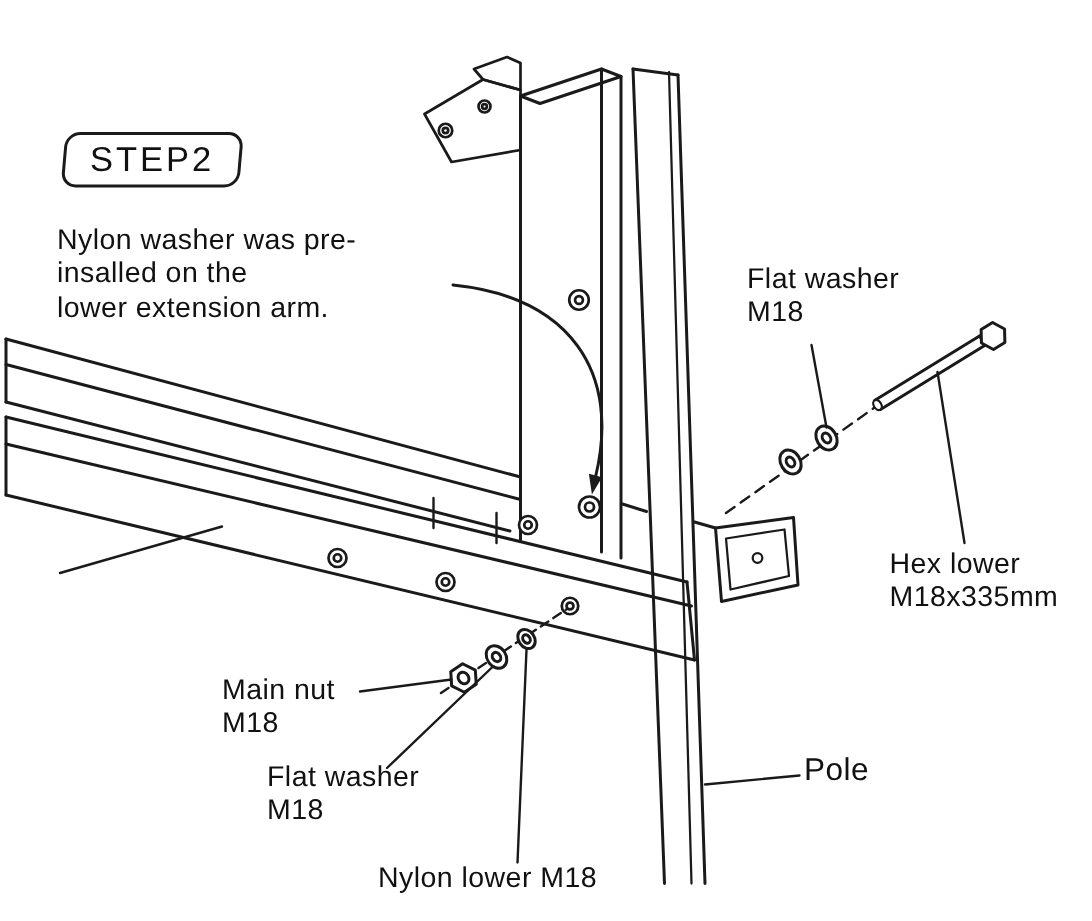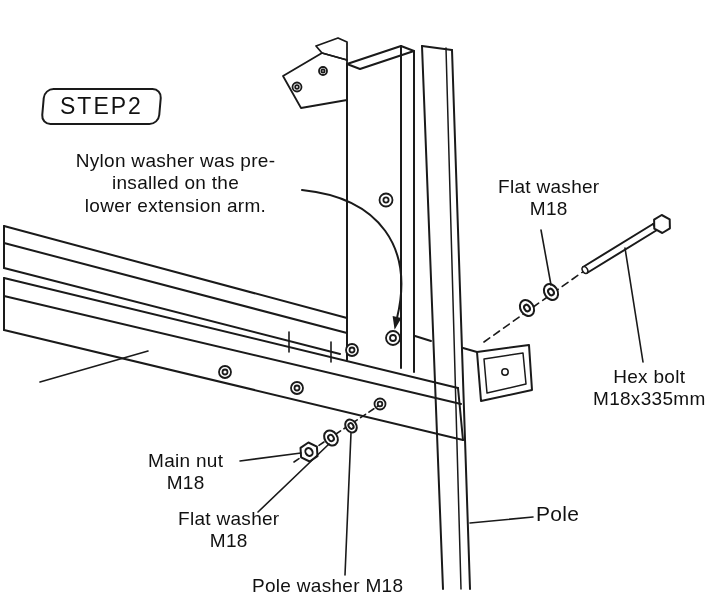--- a/index.html
+++ b/index.html
@@ -7,21 +7,20 @@
   body { font-family:"Liberation Sans", sans-serif; color:#111111; }
   .stage { position:relative; width:728px; height:614px; background:#ffffff; overflow:hidden; }
   .stage svg { position:absolute; left:0; top:0; }
   .label {
     position:absolute;
     white-space:pre-line;
     font-size:19px;
     line-height:1.18;
     color:#111111;
     letter-spacing:0.3px;
-    text-align:center;
   }
   .step-badge {
     position:absolute; left:42px; top:88px;
     border:2.5px solid #1a1a1a; border-radius:10px;
     padding:3px 16px;
     transform:skewX(-5deg);
   }
   .step-badge span {
     display:inline-block; transform:skewX(5deg);
     font-size:23px; letter-spacing:2px; color:#111;
@@ -159,27 +158,27 @@
     <span>STEP2</span>
   </div>
 
   <div class="label annotation">Nylon washer was pre-
 insalled on the
 lower extension arm.</div>
 
   <div class="label lbl-flat-washer-top">Flat washer
 M18</div>
 
-  <div class="label lbl-hex-bolt">Hex bolt
+  <div class="label lbl-hex-bolt">Hex lower
 M18x335mm</div>
 
 
   <div class="label lbl-nylon-nut">Main nut
 M18</div>
 
   <div class="label lbl-flat-washer-bottom">Flat washer
 M18</div>
 
-  <div class="label lbl-nylon-washer">Pole washer M18</div>
+  <div class="label lbl-nylon-washer">Nylon lower M18</div>
 
   <div class="label lbl-pole">Pole</div>
 
 </div>
 
 </body></html>

